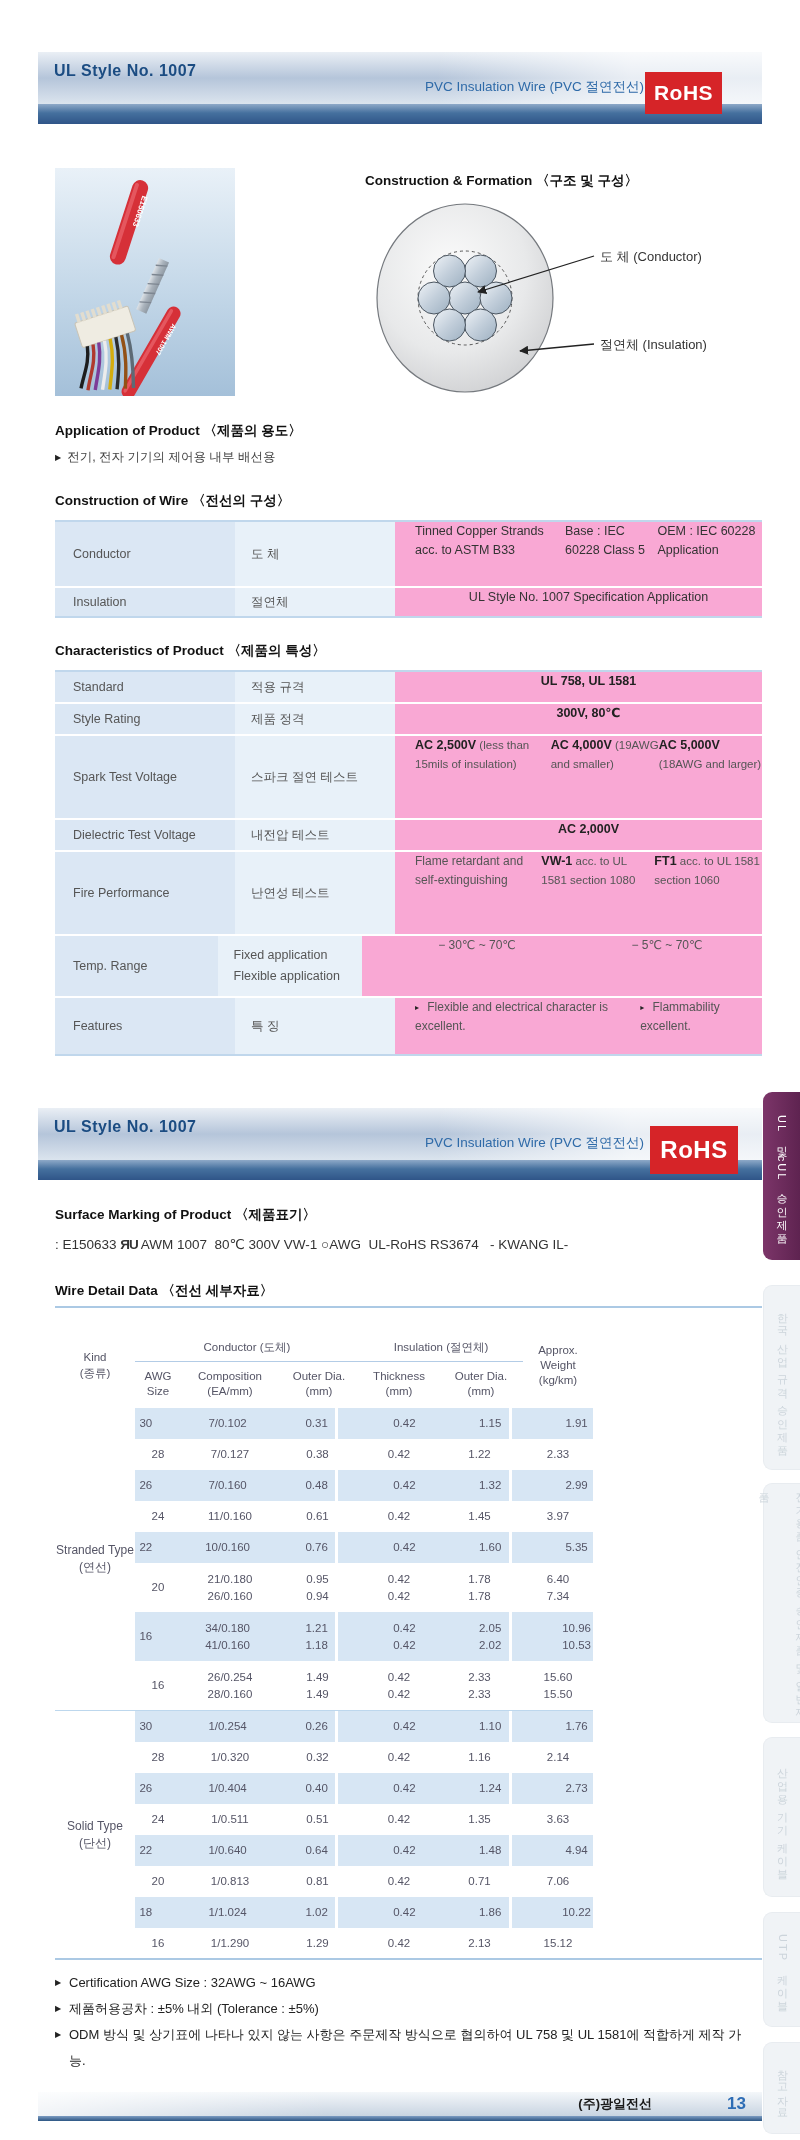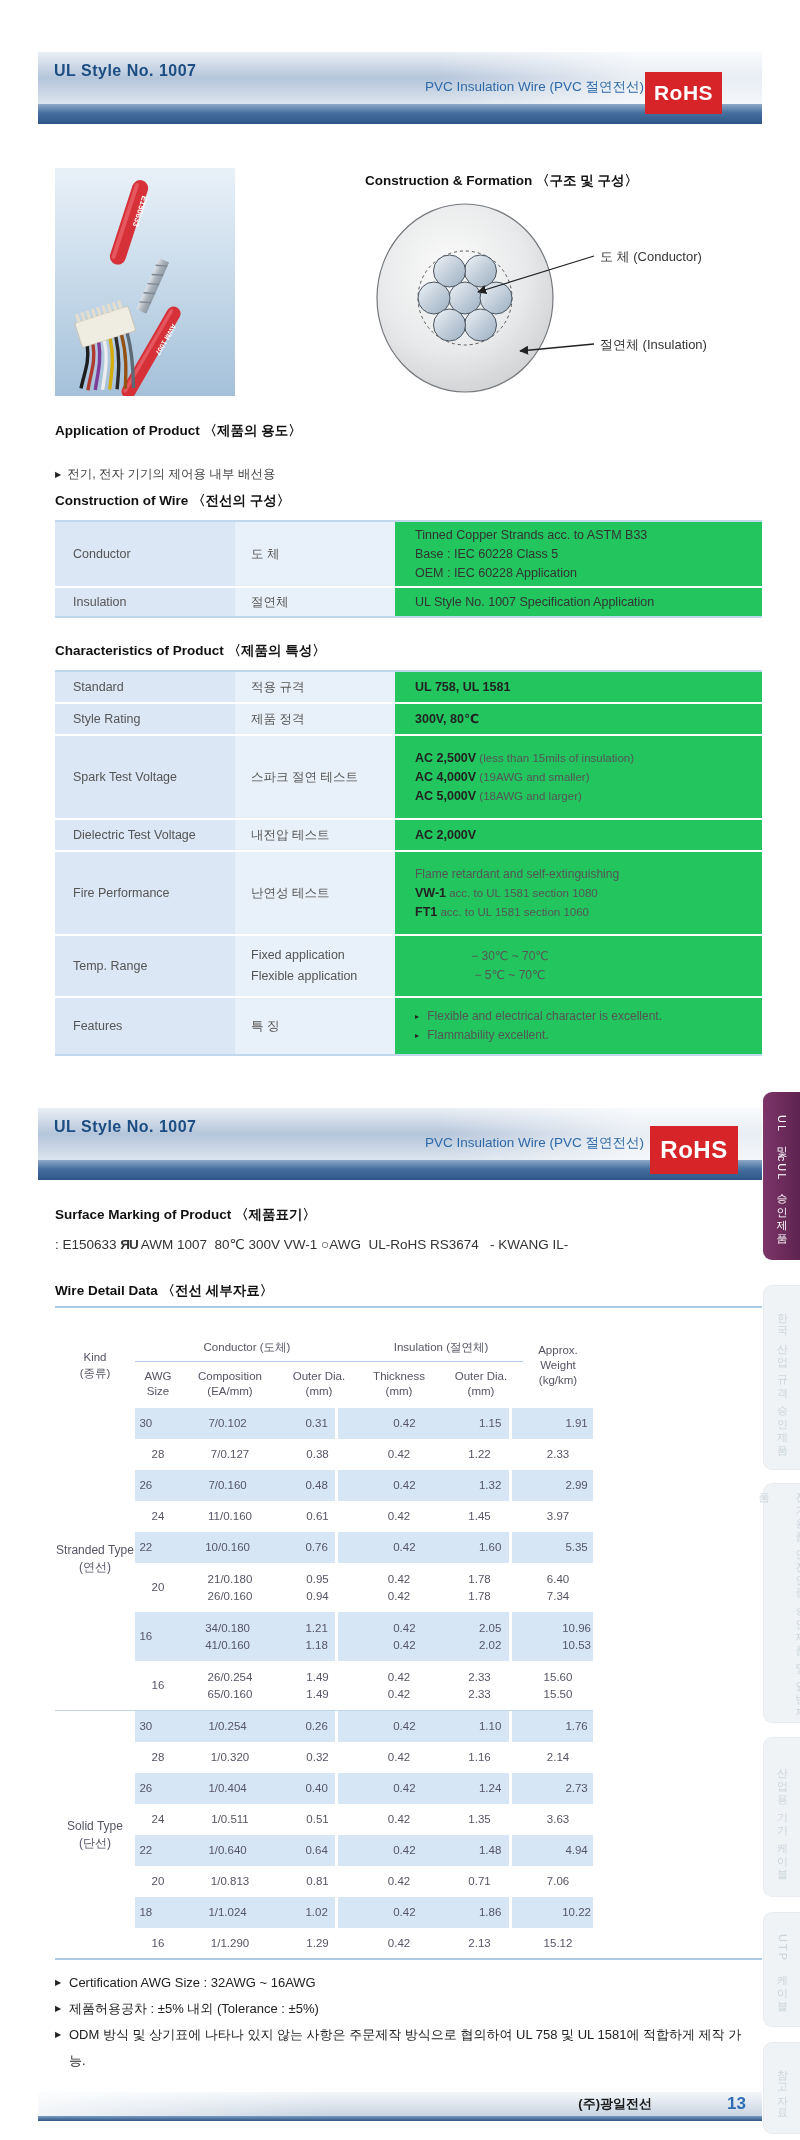--- a/index.html
+++ b/index.html
@@ -21,33 +21,33 @@
   
   #photo { position:absolute; left:55px; top:168px; width:180px; height:228px; }
 
   
   #diagram-title { position:absolute; left:365px; top:172px; font-size:13.5px; font-weight:bold; color:#111; }
   #diagram { position:absolute; left:350px; top:198px; }
   .dlabel { font-size:13px; fill:#333; }
 
   
   .sec-h { font-size:13.5px; font-weight:bold; color:#111; }
-  .bullet-line { font-size:12.5px; color:#444; margin-top:26px; }
+  .bullet-line { font-size:12.5px; color:#444; margin-top:9px; }
   .bul { font-size:8px; color:#222; margin-right:6px; vertical-align:1px; }
 
   
   .spec-table { width:707px; border-top:2px solid #c0d7ec; border-bottom:2px solid #c0d7ec; margin-top:10px; }
   .spec-row { display:flex; }
   .spec-row > div { border-bottom:2px solid #fff; }
   .spec-row:last-child > div { border-bottom:0; }
   .sc1 { width:180px; background:#dbe7f4; color:#555; font-size:12.5px;
     display:flex; align-items:center; padding-left:18px; }
   .sc2 { width:160px; background:#e8f1f9; color:#555; font-size:12.5px; line-height:21px;
     display:flex; flex-direction:column; justify-content:center; padding-left:16px; white-space:pre-line; }
-  .sc3 { flex:1; background:#22c55e; display:flex; flex-direction:column; justify-content:center;
+  .sc3 { flex:1; background:#f9a8d4; display:flex; flex-direction:row; justify-content:center;
     padding-left:20px; font-size:12.5px; color:#333; border-bottom:1px solid #d9e8f5; }
   .ln { line-height:19px; }
   .ln b { color:#222; }
   .ln-rest { font-size:11.5px; color:#555; }
   .ln-plain { font-size:12px; color:#555; }
   .ln-center { width:190px; text-align:center; color:#555; }
 
   
   .marking { font-size:13.5px; color:#333; margin-top:12px; white-space:pre-wrap; }
   .ulmark { font-weight:bold; letter-spacing:-1px; }
@@ -522,21 +522,21 @@
                 <div>10.96</div>
                 <div>10.53</div>
               </div>
             </div>
             <div class="wt-row dbl">
               <div class="w-awg">
                 <div>16</div>
               </div>
               <div class="w-comp">
                 <div>26/0.254</div>
-                <div>65/0.160</div>
+                <div>28/0.160</div>
               </div>
               <div class="w-od sep-r">
                 <div>1.49</div>
                 <div>1.49</div>
               </div>
               <div class="w-th">
                 <div>0.42</div>
                 <div>0.42</div>
               </div>
               <div class="w-iod sep-r">

